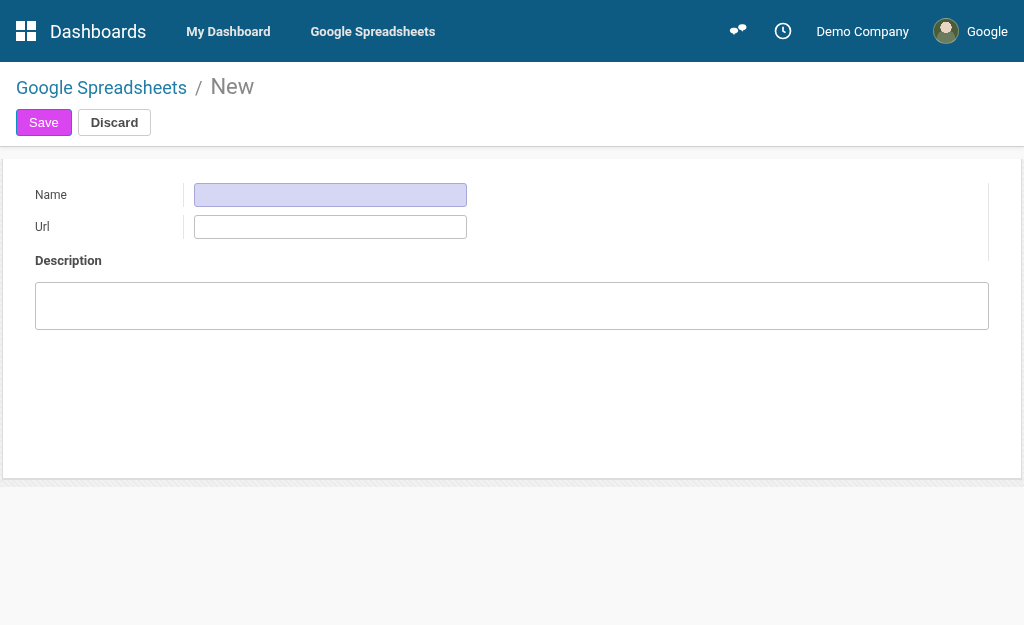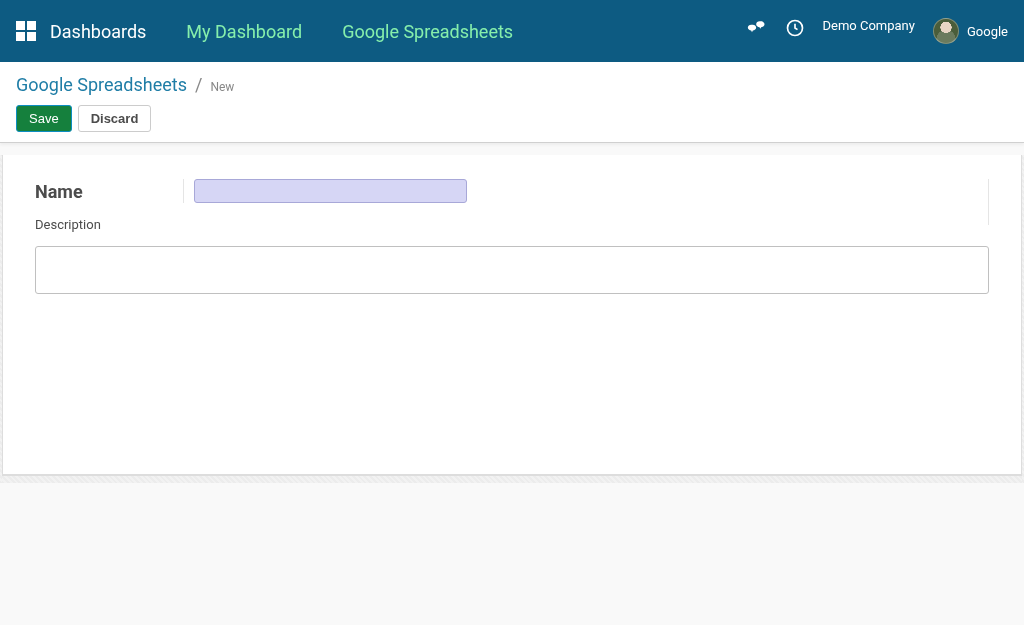--- a/index.html
+++ b/index.html
@@ -33,28 +33,30 @@
   }
   .apps-icon span { background: #fff; display: block; }
   .brand {
     font-size: 18px;
     margin-left: 14px;
     margin-right: 40px;
     font-weight: 400;
   }
   .nav-links { display: flex; gap: 40px; }
   .nav-link {
-    color: #86efac;
-    font-size: 18px;
-    cursor: pointer;
+    color: #e5e5e5;
+    font-size: 13px;
+    cursor: pointer;
+    font-weight: bold;
   }
   .nav-spacer { flex: 1; }
   .nav-right {
     display: flex;
-    gap: 18px;
+    align-items: center;
+    gap: 24px;
   }
   .icon-chat, .icon-clock {
     width: 20px; height: 20px; cursor: pointer;
     color: #fff;
   }
   .company-name { font-size: 13px; cursor: pointer; }
   .user-block {
     display: flex; align-items: center; gap: 8px; cursor: pointer;
   }
   .avatar {
@@ -84,32 +86,32 @@
     color: #1f7da6;
     font-size: 18px;
     cursor: pointer;
   }
   .breadcrumb-sep {
     color: #888;
     font-size: 18px;
   }
   .breadcrumb-current {
     color: #888;
-    font-size: 12px;
+    font-size: 22px;
   }
   .cp-buttons { display: flex; gap: 6px; }
   .btn {
     padding: 5px 12px;
     font-size: 13px;
     border-radius: 3px;
     cursor: pointer;
     border: 1px solid transparent;
   }
   .btn-primary {
-    background: #15803d;
+    background: #d946ef;
     color: #fff;
     border-color: #0d8ec1;
   }
   .btn-secondary {
     background: #fff;
     color: #4c4c4c;
     border-color: #ccc;
     font-weight: bold;
   }
 
@@ -127,44 +129,44 @@
     padding: 24px 32px 100px 32px;
     min-height: 320px;
   }
   .form-row {
     display: flex;
     align-items: center;
     margin-bottom: 8px;
   }
   .form-row .label {
     width: 148px;
-    font-weight: 700;
-    color: #4c4c4c;
-    font-size: 18px;
+    font-weight: 400;
+    color: #4c4c4c;
+    font-size: 12px;
   }
   .input-cell {
     width: 284px;
     border-left: 1px solid #e5e5e5;
     padding-left: 10px;
   }
   .text-input {
     width: 100%;
     height: 24px;
     border: 1px solid #c0c0c0;
     border-radius: 3px;
     padding: 2px 6px;
     font-size: 13px;
     background: #fff;
   }
   .text-input.required {
     background: #d6d6f5;
     border-color: #a8a8d8;
   }
   .desc-label {
-    font-weight: 400;
+    font-weight: 700;
     color: #4c4c4c;
     font-size: 13px;
     margin-top: 14px;
     margin-bottom: 14px;
   }
   .form-top-block {
     position: relative;
   }
   .panel-divider-right {
     position: absolute;
@@ -239,20 +241,26 @@
 <div class="sheet-wrapper">
   <div class="form-sheet">
 
     <div class="form-top-block">
       <div class="form-row">
         <div class="label">Name</div>
         <div class="input-cell">
           <input type="text" class="text-input required" value="" style="">
         </div>
       </div>
+      <div class="form-row">
+        <div class="label">Url</div>
+        <div class="input-cell">
+          <input type="text" class="text-input" value="" style="">
+        </div>
+      </div>
       <div class="panel-divider-right"></div>
     </div>
 
     <div class="desc-label">Description</div>
     <textarea class="desc-textarea" style=""></textarea>
 
   </div>
   <div class="bottom-stripe"></div>
 </div>
 

